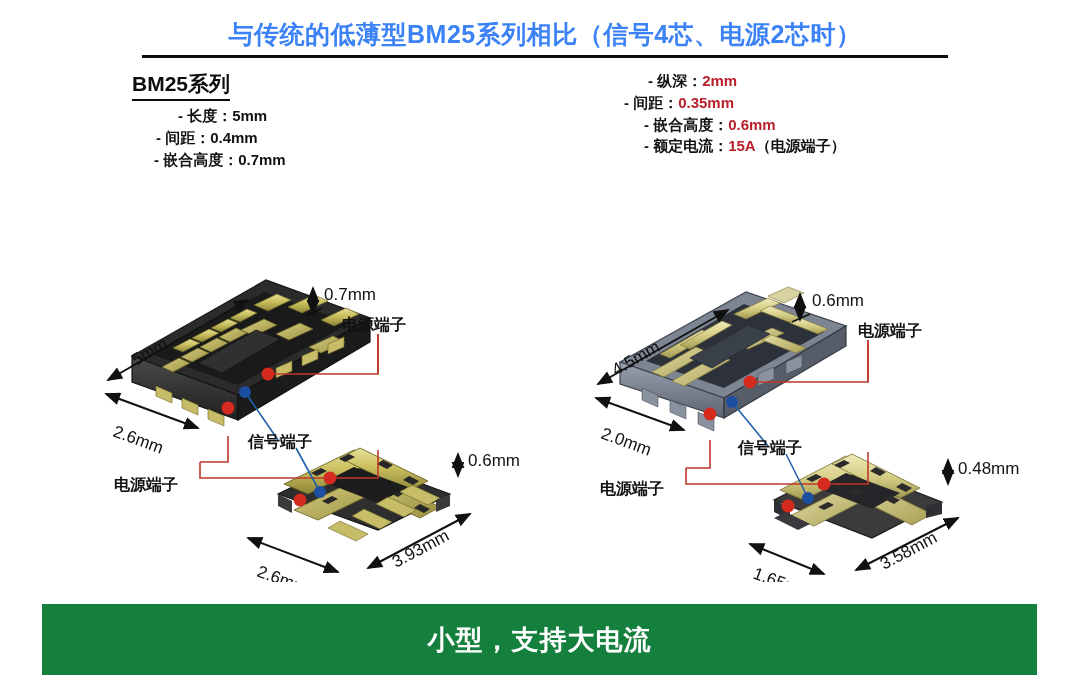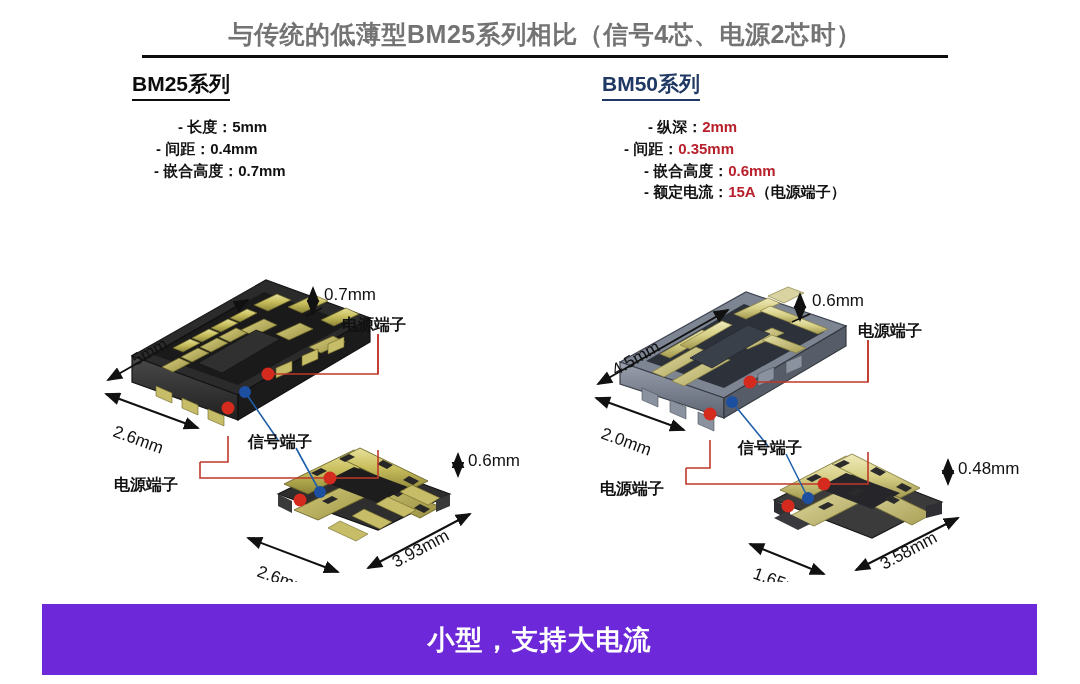--- a/index.html
+++ b/index.html
@@ -9,35 +9,35 @@
     font-family:"Liberation Sans","DejaVu Sans",sans-serif;
     overflow:hidden;
     position:relative;
   }
   #slide{position:absolute;left:0;top:0;width:1080px;height:684px;background:#fff;}
 
   
   .title{
     position:absolute;left:142px;top:18px;width:806px;
     text-align:center;
-    font-size:25px;font-weight:700;color:#737373;
+    font-size:25px;font-weight:700;color:#3b82f6;
     letter-spacing:.5px;
     border-bottom:3px solid #0d0d0d;
     padding-bottom:4px;
     white-space:nowrap;
   }
 
   
   .spec{position:absolute;}
   .spec .head{
     font-size:21px;font-weight:700;
     display:inline-block;
     border-bottom:2.5px solid currentColor;
     padding-bottom:1px;
-    margin-bottom:15px;
+    margin-bottom:4px;
     white-space:nowrap;
   }
   .spec ul{list-style:none;margin:0;padding:0;}
   .spec li{
     font-size:15px;font-weight:700;color:#111;
     line-height:1.45;
     white-space:nowrap;
   }
   .spec li .val{font-weight:700;}
   .spec li .tail{font-weight:700;}
@@ -65,21 +65,21 @@
   #diagram-bm25{left:78px;}
   #diagram-bm50{left:572px;}
   .diagram svg{display:block;width:100%;height:100%;}
 
   .dimtext{font-family:"Liberation Sans",sans-serif;font-size:17px;font-weight:400;fill:#111;}
   .termtext{font-family:"Liberation Sans",sans-serif;font-size:16px;font-weight:700;fill:#111;}
 
   
   .banner{
     position:absolute;left:42px;top:604px;width:995px;height:71px;
-    background:#6d28d9;
+    background:#15803d;
     display:flex;align-items:center;justify-content:center;
   }
   .banner span{
     color:#ffffff;font-size:27px;font-weight:700;letter-spacing:1px;
   }
 </style>
 </head>
 <body>
 
 <div id="slide">
@@ -95,21 +95,20 @@
       <li>
         <span>- 间距：</span><span class="val">0.4mm</span><span class="tail"></span>
       </li>
       <li>
         <span>- 嵌合高度：</span><span class="val">0.7mm</span><span class="tail"></span>
       </li>
     </ul>
   </div>
 
   <div class="spec" id="spec-bm50">
-    <div class="head">BM50系列</div>
     <ul>
       <li>
         <span>- 纵深：</span><span class="val">2mm</span><span class="tail"></span>
       </li>
       <li>
         <span>- 间距：</span><span class="val">0.35mm</span><span class="tail"></span>
       </li>
       <li>
         <span>- 嵌合高度：</span><span class="val">0.6mm</span><span class="tail"></span>
       </li>

